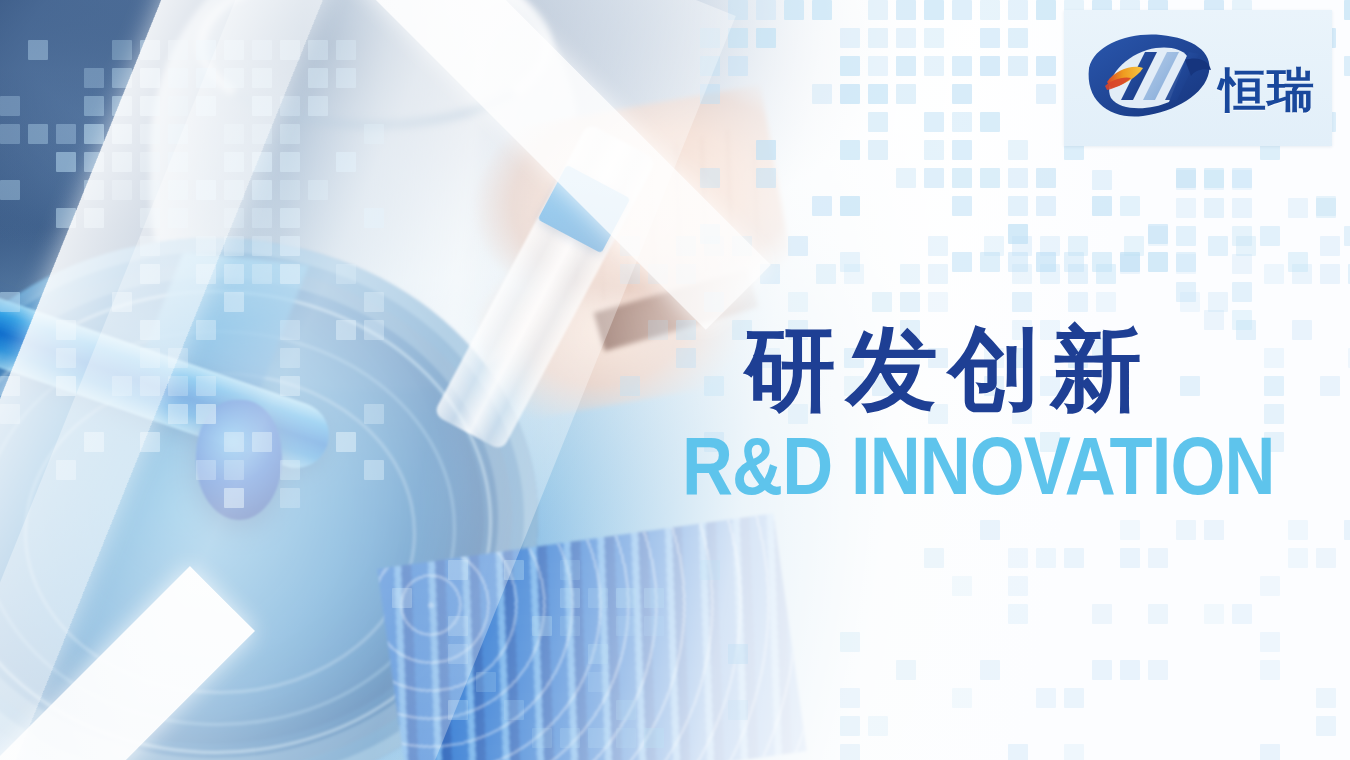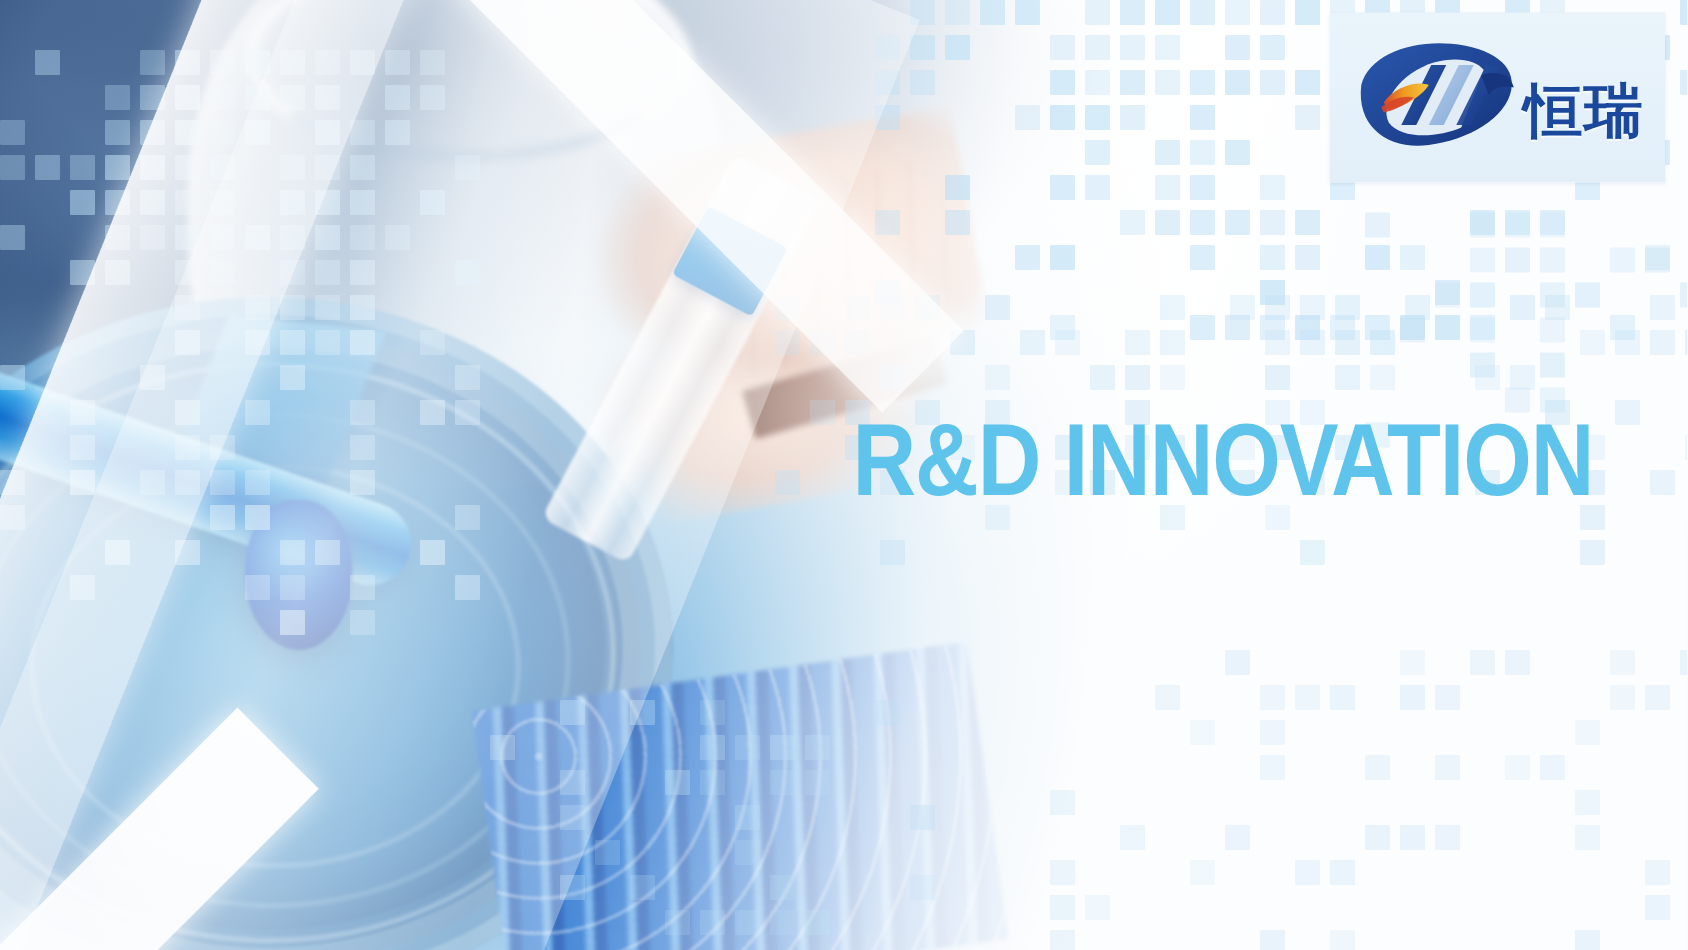--- a/index.html
+++ b/index.html
@@ -719,16 +719,17 @@
 
       <path d="M26 58 C34 46 52 40 62 44 C56 54 40 62 30 64 Z" fill="url(#lgC)"></path>
       <path d="M24 62 C30 56 42 52 50 54 C44 60 32 65 26 66 Z" fill="#d8452a" opacity="0.9"></path>
 
       <path d="M104 36 C116 32 128 36 130 46 C122 44 114 46 110 52 Z" fill="#16357e"></path>
     </svg>
     <div id="logo-word">恒瑞</div>
   </div>
 
   <div id="headline">
+    <div id="title-cn">研发创新</div>
     <div id="title-en">R&amp;D INNOVATION</div>
   </div>
 
 </div>
 
 </body></html>

